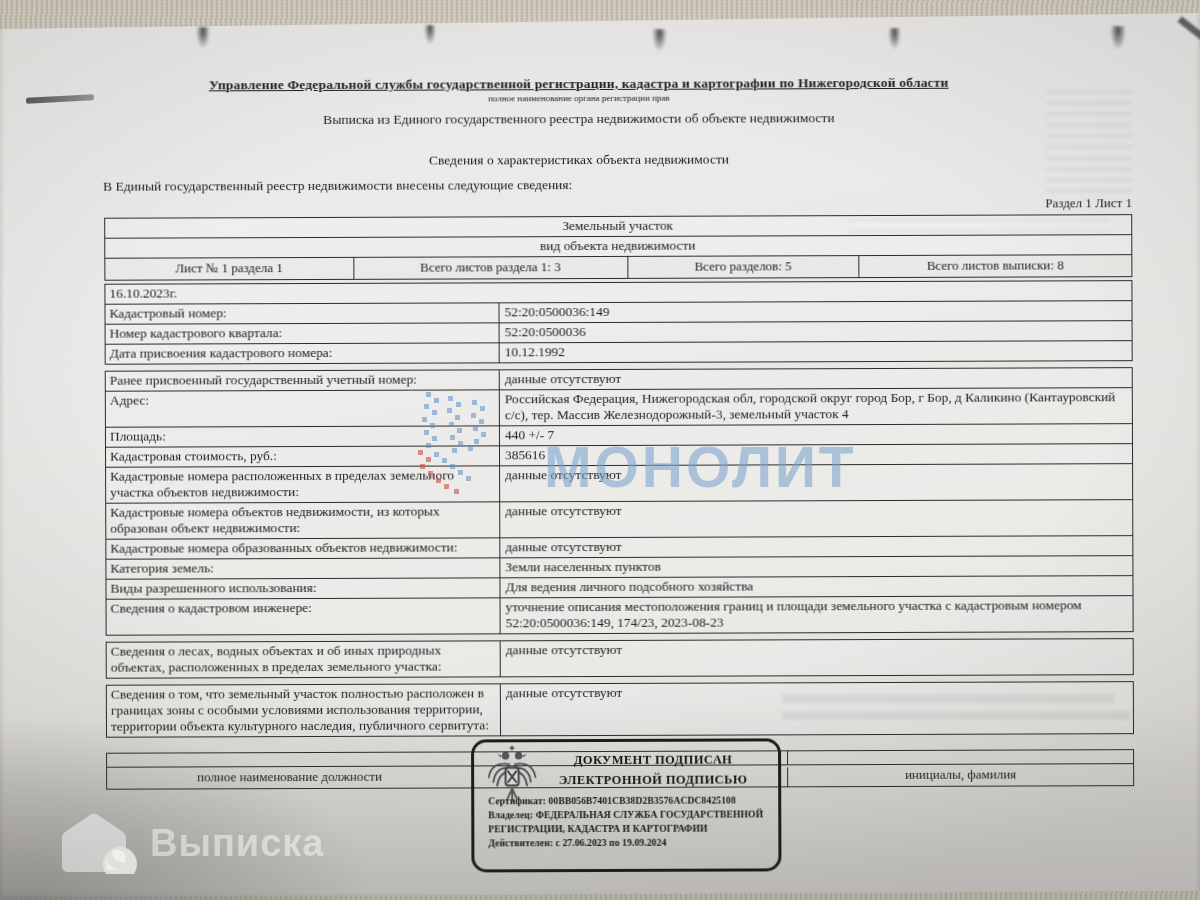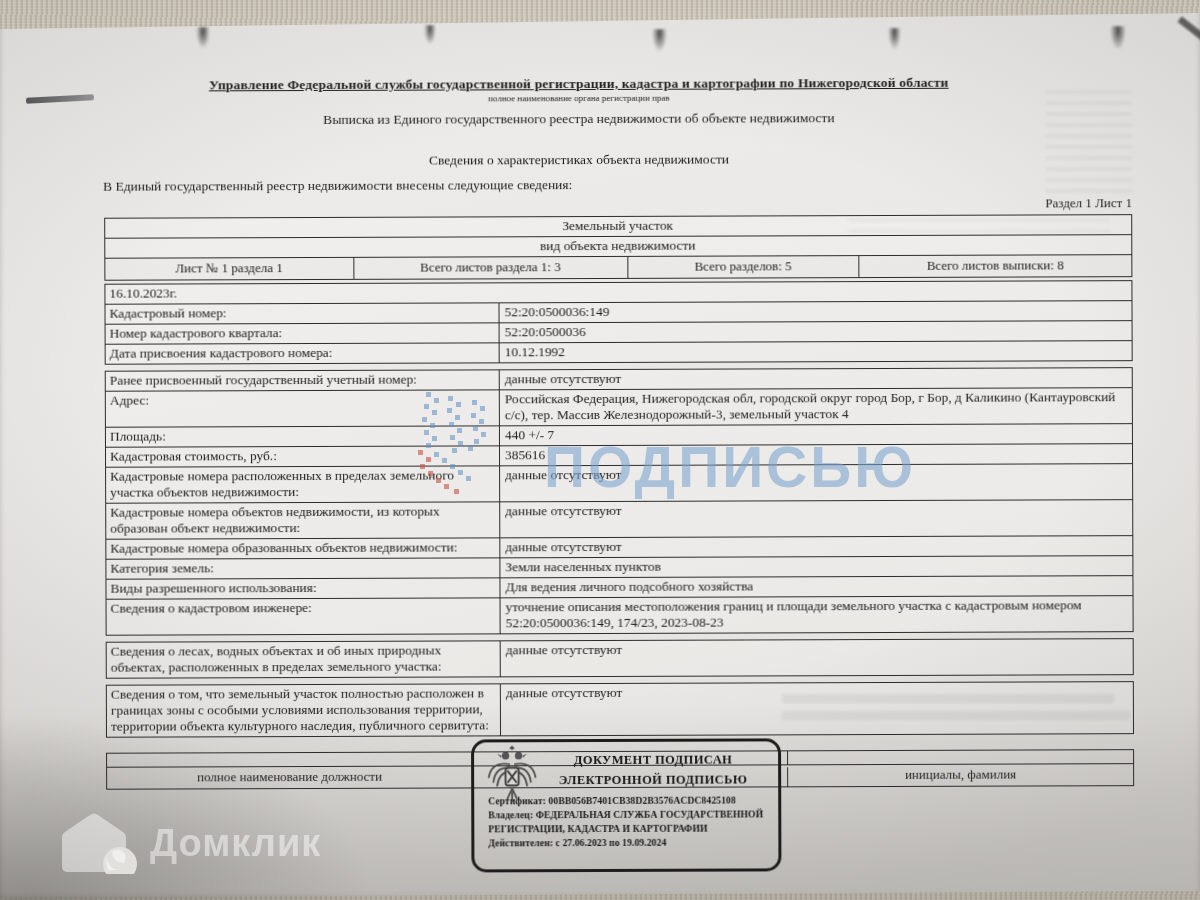--- a/index.html
+++ b/index.html
@@ -275,24 +275,24 @@
     <g fill="rgba(201,78,65,.6)">
       <rect x="4" y="64" width="5" height="5"></rect>
         <rect x="12" y="71" width="5" height="5"></rect>
         <rect x="6" y="78" width="5" height="5"></rect>
       <rect x="14" y="85" width="5" height="5"></rect>
         <rect x="22" y="92" width="5" height="5"></rect>
         <rect x="30" y="98" width="5" height="5"></rect>
       <rect x="40" y="103" width="5" height="5"></rect>
     </g>
   </svg>
-  <div class="wm-text">ПОДПИСЬЮ</div>
+  <div class="wm-text">МОНОЛИТ</div>
 </div>
 
 <div class="wm-domclick">
   <svg width="88" height="62" viewBox="0 0 88 62">
     <path d="M12,26 Q12,22 15,20 L40,3 Q44,0 48,3 L73,20 Q76,22 76,26 L76,54 Q76,60 70,60 L18,60 Q12,60 12,54 Z" fill="rgba(255,255,255,.48)"></path>
     <circle cx="70" cy="52" r="17" fill="#e2e0dd"></circle>
     <path d="M56,44 Q58,58 72,58 L58,58 Q56,52 56,44 Z" fill="rgba(255,255,255,.48)"></path>
     <path d="M62,40 Q63,50 74,51 Q78,44 72,39 Q66,36 62,40 Z" fill="rgba(255,255,255,.48)"></path>
   </svg>
-  <div class="wm-text">Домклик</div>
+  <div class="wm-text">Выписка</div>
 </div>
 
 </body></html>

